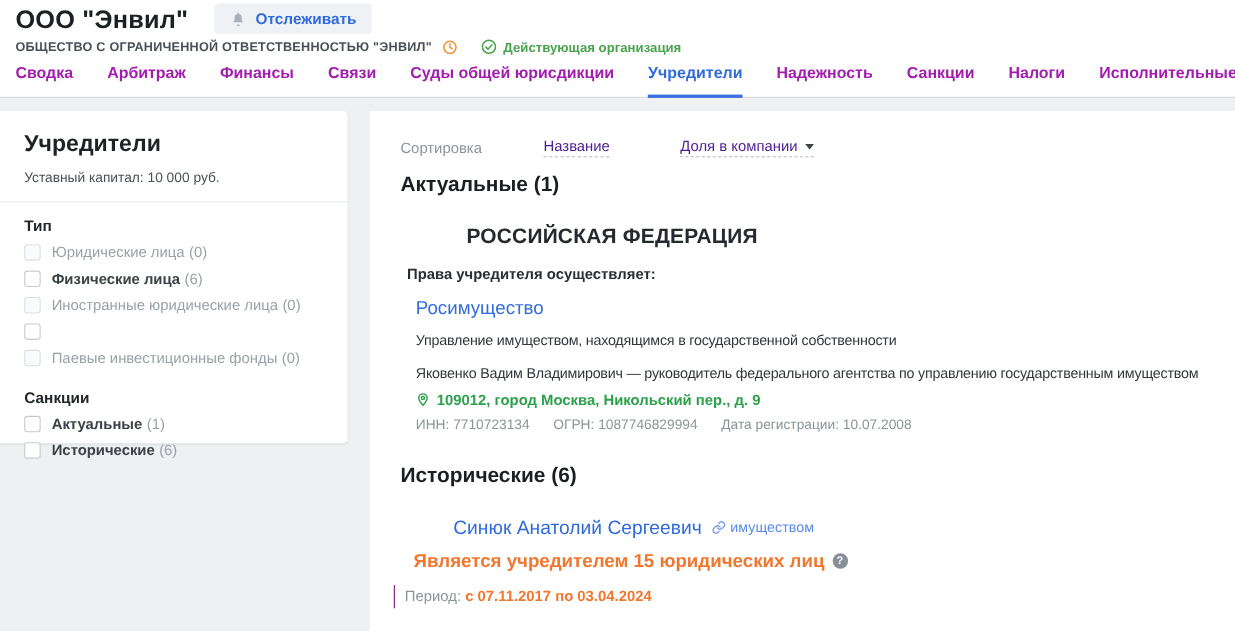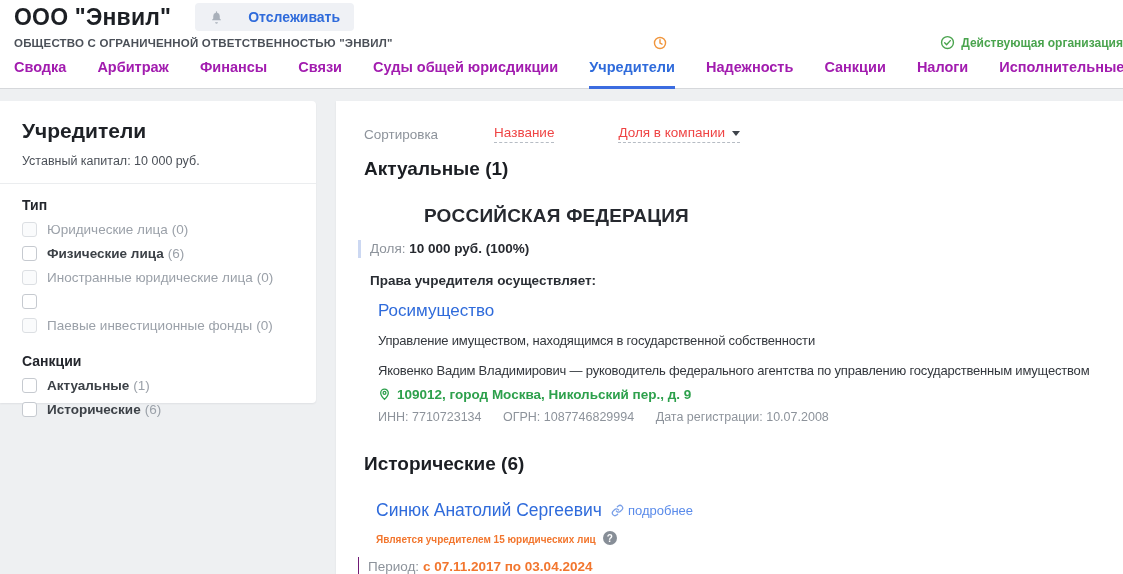--- a/index.html
+++ b/index.html
@@ -9,22 +9,22 @@
   }
   *{margin:0;padding:0;box-sizing:border-box;}
   html,body{background:#fff;}
   body{font-family:"Liberation Sans","DejaVu Sans",sans-serif;color:var(--dark);}
   .page{position:relative;width:1123px;height:574px;background:var(--page_bg);overflow:hidden;}
 
   
   .topbar{position:absolute;top:0;left:0;right:0;height:89px;background:#fff;border-bottom:1px solid #d6d8db;}
   .title-row{display:flex;align-items:center;padding:4px 0 0 14px;height:30px;}
   .company-title{font-size:23px;font-weight:800;color:#1c1f24;letter-spacing:.2px;}
-  .follow-btn{display:inline-flex;align-items:center;gap:24px;margin-left:24px;background:#eff1f5;border:none;border-radius:4px;padding:6px 14px;color:var(--link_blue);font-weight:700;font-size:14px;cursor:pointer;font-family:inherit;}
-  .subtitle-row{display:flex;align-items:center;gap:9px;padding-left:14px;margin-top:5px;justify-content:space-between;}
+  .follow-btn{display:inline-flex;align-items:center;gap:8px;margin-left:24px;background:#eff1f5;border:none;border-radius:4px;padding:6px 14px;color:var(--link_blue);font-weight:700;font-size:14px;cursor:pointer;font-family:inherit;}
+  .subtitle-row{display:flex;align-items:center;gap:9px;padding-left:14px;margin-top:5px;}
   .full-name{font-size:11.5px;font-weight:600;color:#4b5058;letter-spacing:.2px;}
   .status-badge{display:inline-flex;align-items:center;gap:6px;margin-left:12px;color:#4aa44e;font-size:12px;font-weight:600;}
   .tabs{position:absolute;left:14px;bottom:-1px;display:flex;gap:31px;}
   .tab{font-size:14.5px;font-weight:700;color:#a21caf;padding-bottom:11px;border-bottom:3px solid transparent;text-decoration:none;white-space:nowrap;cursor:pointer;}
   .tab.active{color:var(--link_blue);border-bottom-color:#3b6ce0;}
 
   
   .sidebar{position:absolute;left:0;top:101px;width:316px;height:302px;background:#fff;border-radius:0 4px 4px 0;box-shadow:0 1px 2px rgba(30,35,40,.07);padding:18px 22px;}
   .sidebar h2{font-size:21px;font-weight:800;color:#1e2126;}
   .capital{margin-top:11px;font-size:12.5px;color:#4b5058;}
@@ -35,39 +35,39 @@
   .filter-row .lbl{color:#3c4147;font-weight:600;}
   .filter-row .cnt{color:var(--muted);margin-left:4px;}
   .filter-row.muted .lbl{color:var(--muted);font-weight:400;}
   .filter-row.muted .cb{border-color:#dcdfe3;background:#fafbfc;}
   .status-heading{margin-top:20px;}
 
   
   .main{position:absolute;left:336px;top:101px;right:0;bottom:0;background:#fff;padding:24px 20px 0 28px;box-shadow:0 1px 2px rgba(30,35,40,.07);}
   .sort-row{display:flex;align-items:center;font-size:13.5px;gap:30px;}
   .sort-label{color:var(--gray);margin-right:26px;}
-  .sort-opt{color:#ef4444;border-bottom:1px dashed #b6bcc4;padding-bottom:2px;margin-right:34px;cursor:pointer;}
+  .sort-opt{color:#4c1d95;border-bottom:1px dashed #b6bcc4;padding-bottom:2px;margin-right:34px;cursor:pointer;}
   .caret{display:inline-block;width:0;height:0;border-left:4.5px solid transparent;border-right:4.5px solid transparent;border-top:5px solid #3f444b;margin-left:7px;vertical-align:middle;}
   .section-heading{font-size:19px;font-weight:700;color:#1b1e23;}
   .h-actual{margin-top:15px;}
   .h-historical{margin-top:29px;}
   .founder{margin-top:25px;padding-left:12px;}
   .f-name{font-size:19px;font-weight:700;color:#26292f;letter-spacing:.2px;margin-left:48px;}
   .bar-line{margin:13px 0 0 -18px;border-left:3px solid var(--bar);padding-left:9px;font-size:13.5px;line-height:18px;color:var(--gray);}
   .bar-line b{color:#26292f;font-weight:700;}
   .rights{margin:15px 0 0 -6px;font-size:13.5px;font-weight:600;color:#2a2e34;}
   .agency-link{display:inline-block;margin:13px 0 0 2px;font-size:17px;color:var(--link_blue);font-weight:500;text-decoration:none;cursor:pointer;}
   .desc{margin:9px 0 0 2px;font-size:13px;letter-spacing:-.2px;color:#33373d;line-height:21px;}
   .geo{display:flex;align-items:center;gap:6px;margin:6px 0 0 2px;font-size:13.5px;color:var(--green);font-weight:600;cursor:pointer;}
   .registry{margin:8px 0 0 2px;font-size:12.5px;color:var(--gray);}
   .registry span{margin-right:18px;}
-  .f2-name-row{display:flex;align-items:center;gap:9px;}
+  .f2-name-row{display:flex;align-items:center;gap:9px;margin-left:36px;}
   .person-link{font-size:17.5px;color:var(--link_blue);font-weight:500;text-decoration:none;cursor:pointer;}
   .more-link{display:inline-flex;align-items:center;gap:4px;font-size:13px;color:#5a8bea;text-decoration:none;cursor:pointer;}
-  .warning-row{display:flex;align-items:flex-end;gap:7px;margin-top:10px;font-size:10px;color:var(--orange);font-weight:600;}
+  .warning-row{display:flex;align-items:center;gap:7px;margin-top:10px;font-size:17px;color:var(--orange);font-weight:600;}
   .help-icon{width:14px;height:14px;border-radius:50%;background:#878e97;color:#fff;font-size:10px;font-weight:700;display:inline-flex;align-items:center;justify-content:center;cursor:pointer;}
   .help-icon::before{content:"?";}
   .period-block{margin:12px 0 0 -18px;border-left:1px solid #701a75;padding-left:9px;font-size:13.5px;line-height:20.5px;color:var(--gray);}
   .period-val{color:var(--orange);font-weight:600;}
   svg{display:block;}
 </style>
 </head>
 <body>
 
 <div class="page">
@@ -157,24 +157,20 @@
     <div class="sort-row">
       <span class="sort-label">Сортировка</span>
       <a class="sort-opt">Название</a>
       <a class="sort-opt"><span>Доля в компании</span><span class="caret"></span></a>
     </div>
 
     <h3 class="section-heading h-actual">Актуальные (1)</h3>
 
     <section class="founder">
       <div class="f-name">РОССИЙСКАЯ ФЕДЕРАЦИЯ</div>
-      <div class="bar-line">
-        <span>Доля:</span>
-        <b>10 000 руб. (100%)</b>
-      </div>
       <div class="rights">Права учредителя осуществляет:</div>
       <a class="agency-link">Росимущество</a>
       <div class="desc">Управление имуществом, находящимся в государственной собственности</div>
       <div class="desc">Яковенко Вадим Владимирович — руководитель федерального агентства по управлению государственным имуществом</div>
       <div class="geo">
         <span>
           <svg width="13" height="15" viewBox="0 0 24 24" fill="none" stroke="#2da04c" stroke-width="2.4">
               <path d="M12 21s7-7.1 7-12a7 7 0 1 0-14 0c0 4.9 7 12 7 12z"></path>
               <circle cx="12" cy="9" r="2.6"></circle>
             </svg>
@@ -193,21 +189,21 @@
     <section class="founder">
       <div class="f2-name-row">
         <a class="person-link">Синюк Анатолий Сергеевич</a>
         <a class="more-link">
           <span>
             <svg width="13" height="13" viewBox="0 0 24 24" fill="none" stroke="#7aa0e8" stroke-width="2.4" stroke-linecap="round">
                 <path d="M10 13a5 5 0 0 0 7.5.5l3-3a5 5 0 0 0-7-7l-1.7 1.7"></path>
                 <path d="M14 11a5 5 0 0 0-7.5-.5l-3 3a5 5 0 0 0 7 7l1.7-1.7"></path>
               </svg>
           </span>
-          <span>подробнее</span>
+          <span>имуществом</span>
         </a>
       </div>
       <div class="warning-row">
         <span>Является учредителем 15 юридических лиц</span>
         <span class="help-icon"></span>
       </div>
       <div class="period-block">
         <div>
           <span>Период:</span>
           <span class="period-val">с 07.11.2017 по 03.04.2024</span>

